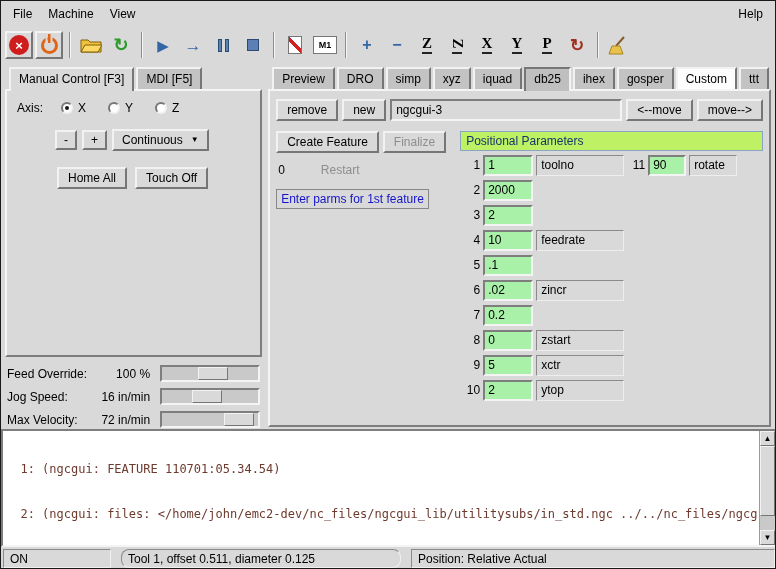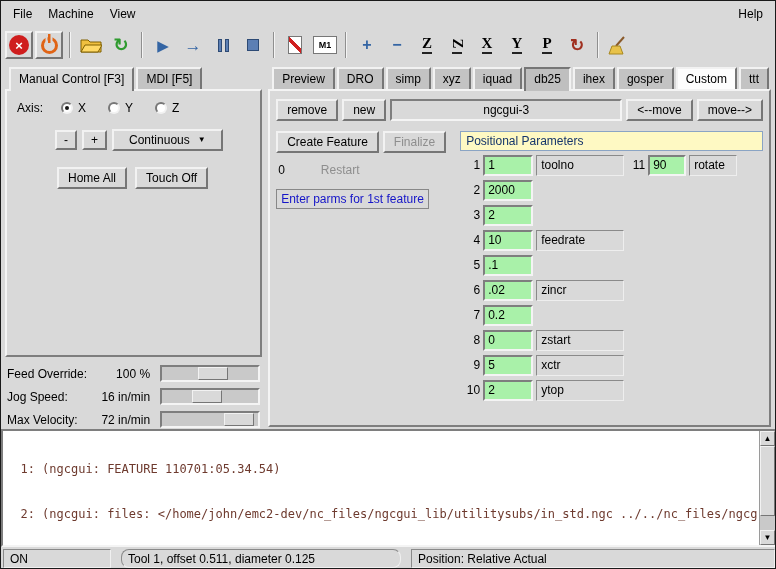--- a/index.html
+++ b/index.html
@@ -50,44 +50,44 @@
   .manual-frame { height:268px; padding:10px 8px; position:relative; z-index:1; }
   .axis-row { display:flex; align-items:center; gap:18px; padding-left:2px; }
   .radio-group { display:flex; align-items:center; gap:22px; }
   .radio-opt { display:flex; align-items:center; gap:5px; }
   .radio { width:12px; height:12px; border-radius:50%; background:#fff; border:2px solid; border-color:#777 #f2f2f2 #f2f2f2 #777; position:relative; }
   .radio.sel::after { content:""; position:absolute; inset:2px; background:#151515; border-radius:50%; }
   .jog-row { display:flex; align-items:center; gap:5px; margin:14px 0 0 40px; }
   .btn { background:#d9d9d9; border-top:2px solid #f2f2f2; border-left:2px solid #f2f2f2; border-right:2px solid #767676; border-bottom:2px solid #767676; padding:2px 9px; font-family:"Liberation Sans", sans-serif; font-size:12px; color:#000; cursor:default; white-space:nowrap; }
   .btn.small { padding:1px 7px; }
   .btn.disabled { color:#8e8e8e; }
-  .dropdown { display:flex; align-items:center; gap:8px; padding:2px 15px; }
+  .dropdown { display:flex; align-items:center; gap:8px; padding:2px 8px; }
   .dd-arrow { font-size:8px; line-height:1; }
   .home-row { display:flex; gap:8px; margin:16px 0 0 42px; }
   
   .sliders { margin-top:6px; }
   .slider-row { display:flex; align-items:center; height:21px; margin-top:2px; }
   .sl-label { padding-left:2px; }
   .sl-value { margin-left:auto; padding-right:10px; }
   .sl-trough { width:100px; height:17px; background:#c9c9c9; border:2px solid; border-color:#7e7e7e #f4f4f4 #f4f4f4 #7e7e7e; position:relative; margin-right:2px; }
   .sl-handle { position:absolute; top:0; height:13px; width:30px; background:#d9d9d9; border-top:1px solid #f2f2f2; border-left:1px solid #f2f2f2; border-right:1px solid #767676; border-bottom:1px solid #767676; }
   
   .ngc-frame { height:338px; padding:8px 6px; position:relative; z-index:1; }
   .ngc-controls { display:flex; gap:4px; align-items:stretch; }
   .entry-sunken { background:#d9d9d9; border:2px solid; border-color:#7e7e7e #f4f4f4 #f4f4f4 #7e7e7e; font-family:"Liberation Sans", sans-serif; font-size:12px; }
-  .name-entry { flex:1; text-align:center; padding:2px 4px; }
+  .name-entry { flex:1; padding:2px 4px; }
   .desc { color:#1515c8; margin:10px 2px 0 2px; }
   .ngc-main { display:flex; margin-top:10px; }
   .feature-col { width:180px; flex:none; }
   .feat-row1 { display:flex; gap:4px; }
   .feat-row2 { display:flex; align-items:center; gap:10px; margin-top:8px; padding-left:2px; }
   .restart-flat { color:#8e8e8e; padding:2px 26px; }
   .status-box { display:inline-block; border:1px solid #888; background:#d9d9d9; color:#1515c8; padding:2px 4px; margin-top:10px; }
   .params-col { flex:1; margin-left:4px; }
-  .params-header { background:#fef9c3; border:1px solid #8aa4c4; color:#15356b; padding:2px 5px; margin-bottom:3px; }
+  .params-header { background:#bef264; border:1px solid #8aa4c4; color:#15356b; padding:2px 5px; margin-bottom:3px; }
   .p-row { display:flex; align-items:center; gap:3px; margin-bottom:3px; height:22px; }
   .p-num { width:20px; text-align:right; flex:none; }
   .p-entry { width:50px; flex:none; background:#a9f1a9; border:2px solid; border-color:#7e7e7e #f4f4f4 #f4f4f4 #7e7e7e; padding:1px 3px; font-family:"Liberation Sans", sans-serif; font-size:12px; height:21px; }
   .p-label { width:88px; flex:none; background:#d9d9d9; border:1px solid; border-color:#8a8a8a #eee #eee #8a8a8a; padding:2px 4px; white-space:nowrap; overflow:hidden; height:21px; }
   .p-num2 { width:18px; }
   .p-entry2 { width:38px; }
   .p-label2 { width:48px; }
   
   .console { position:absolute; top:428px; left:0; width:776px; height:118px; background:#fff; border:2px solid; border-color:#7e7e7e #f4f4f4 #f4f4f4 #7e7e7e; overflow:hidden; }
   .console-text { position:absolute; inset:1px 17px 1px 3px; font-family:"DejaVu Sans Mono", monospace; font-size:12px; line-height:15px; color:#6e3a2e; white-space:pre; overflow:hidden; }

